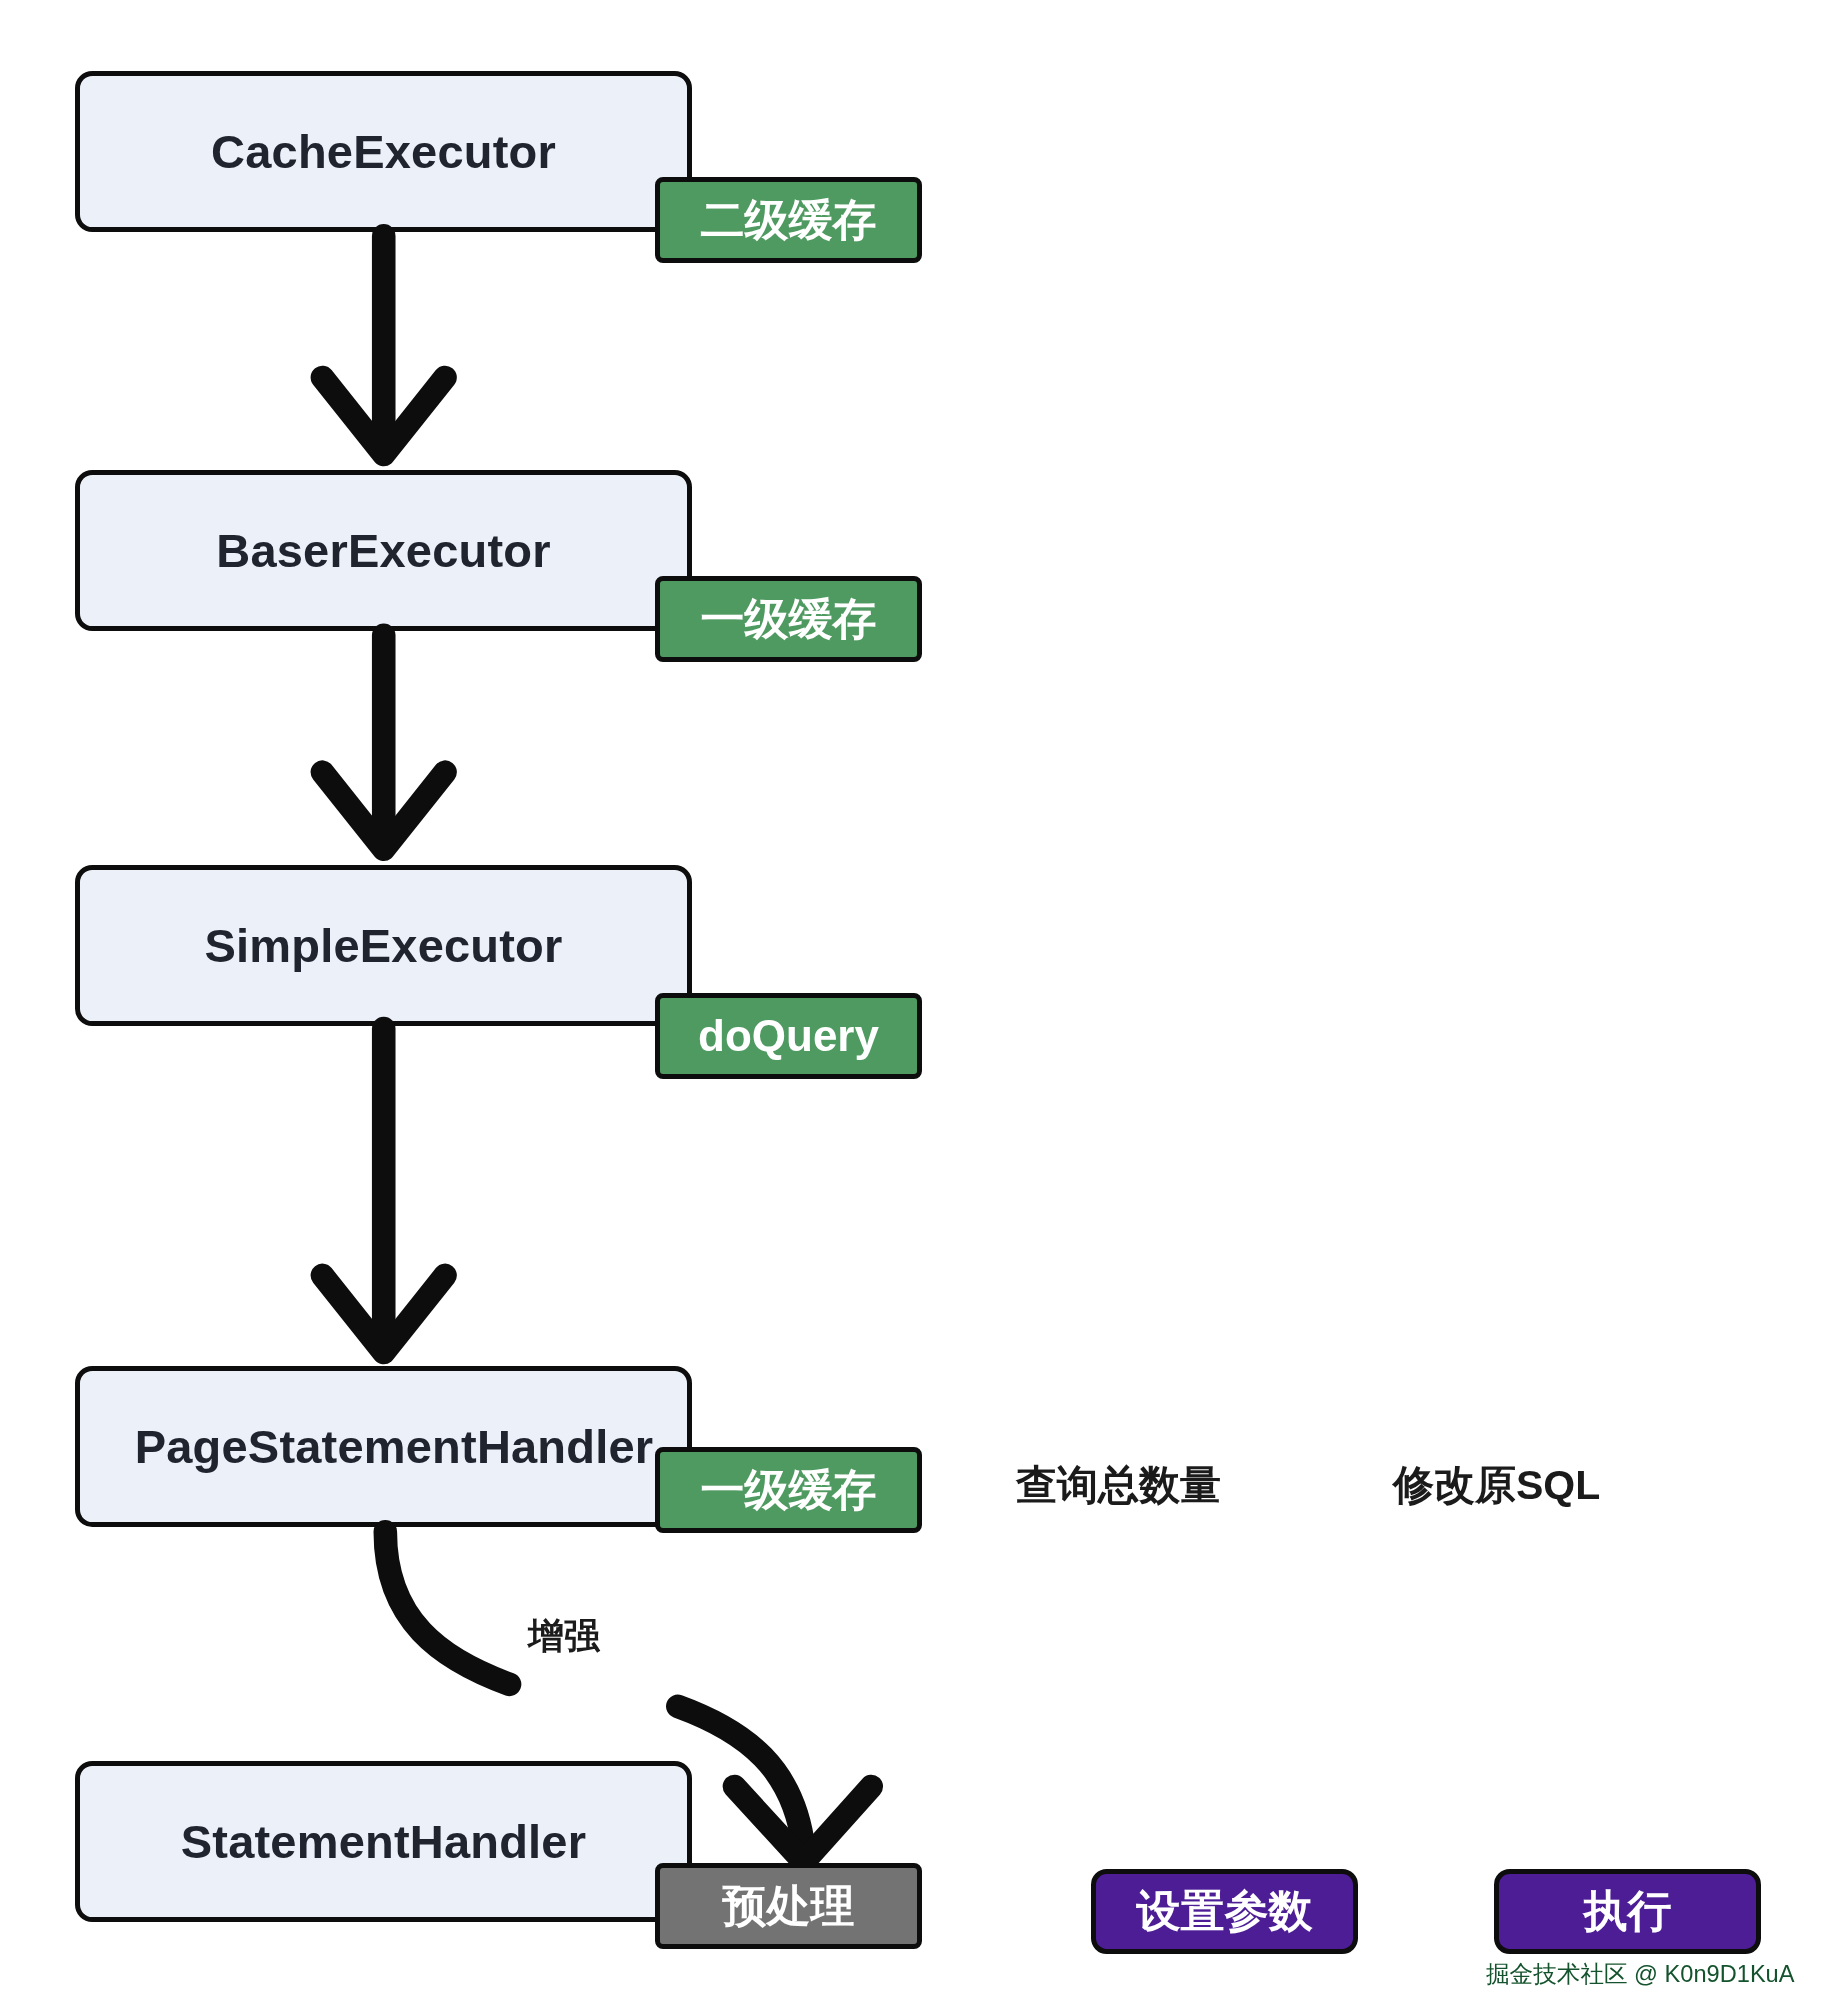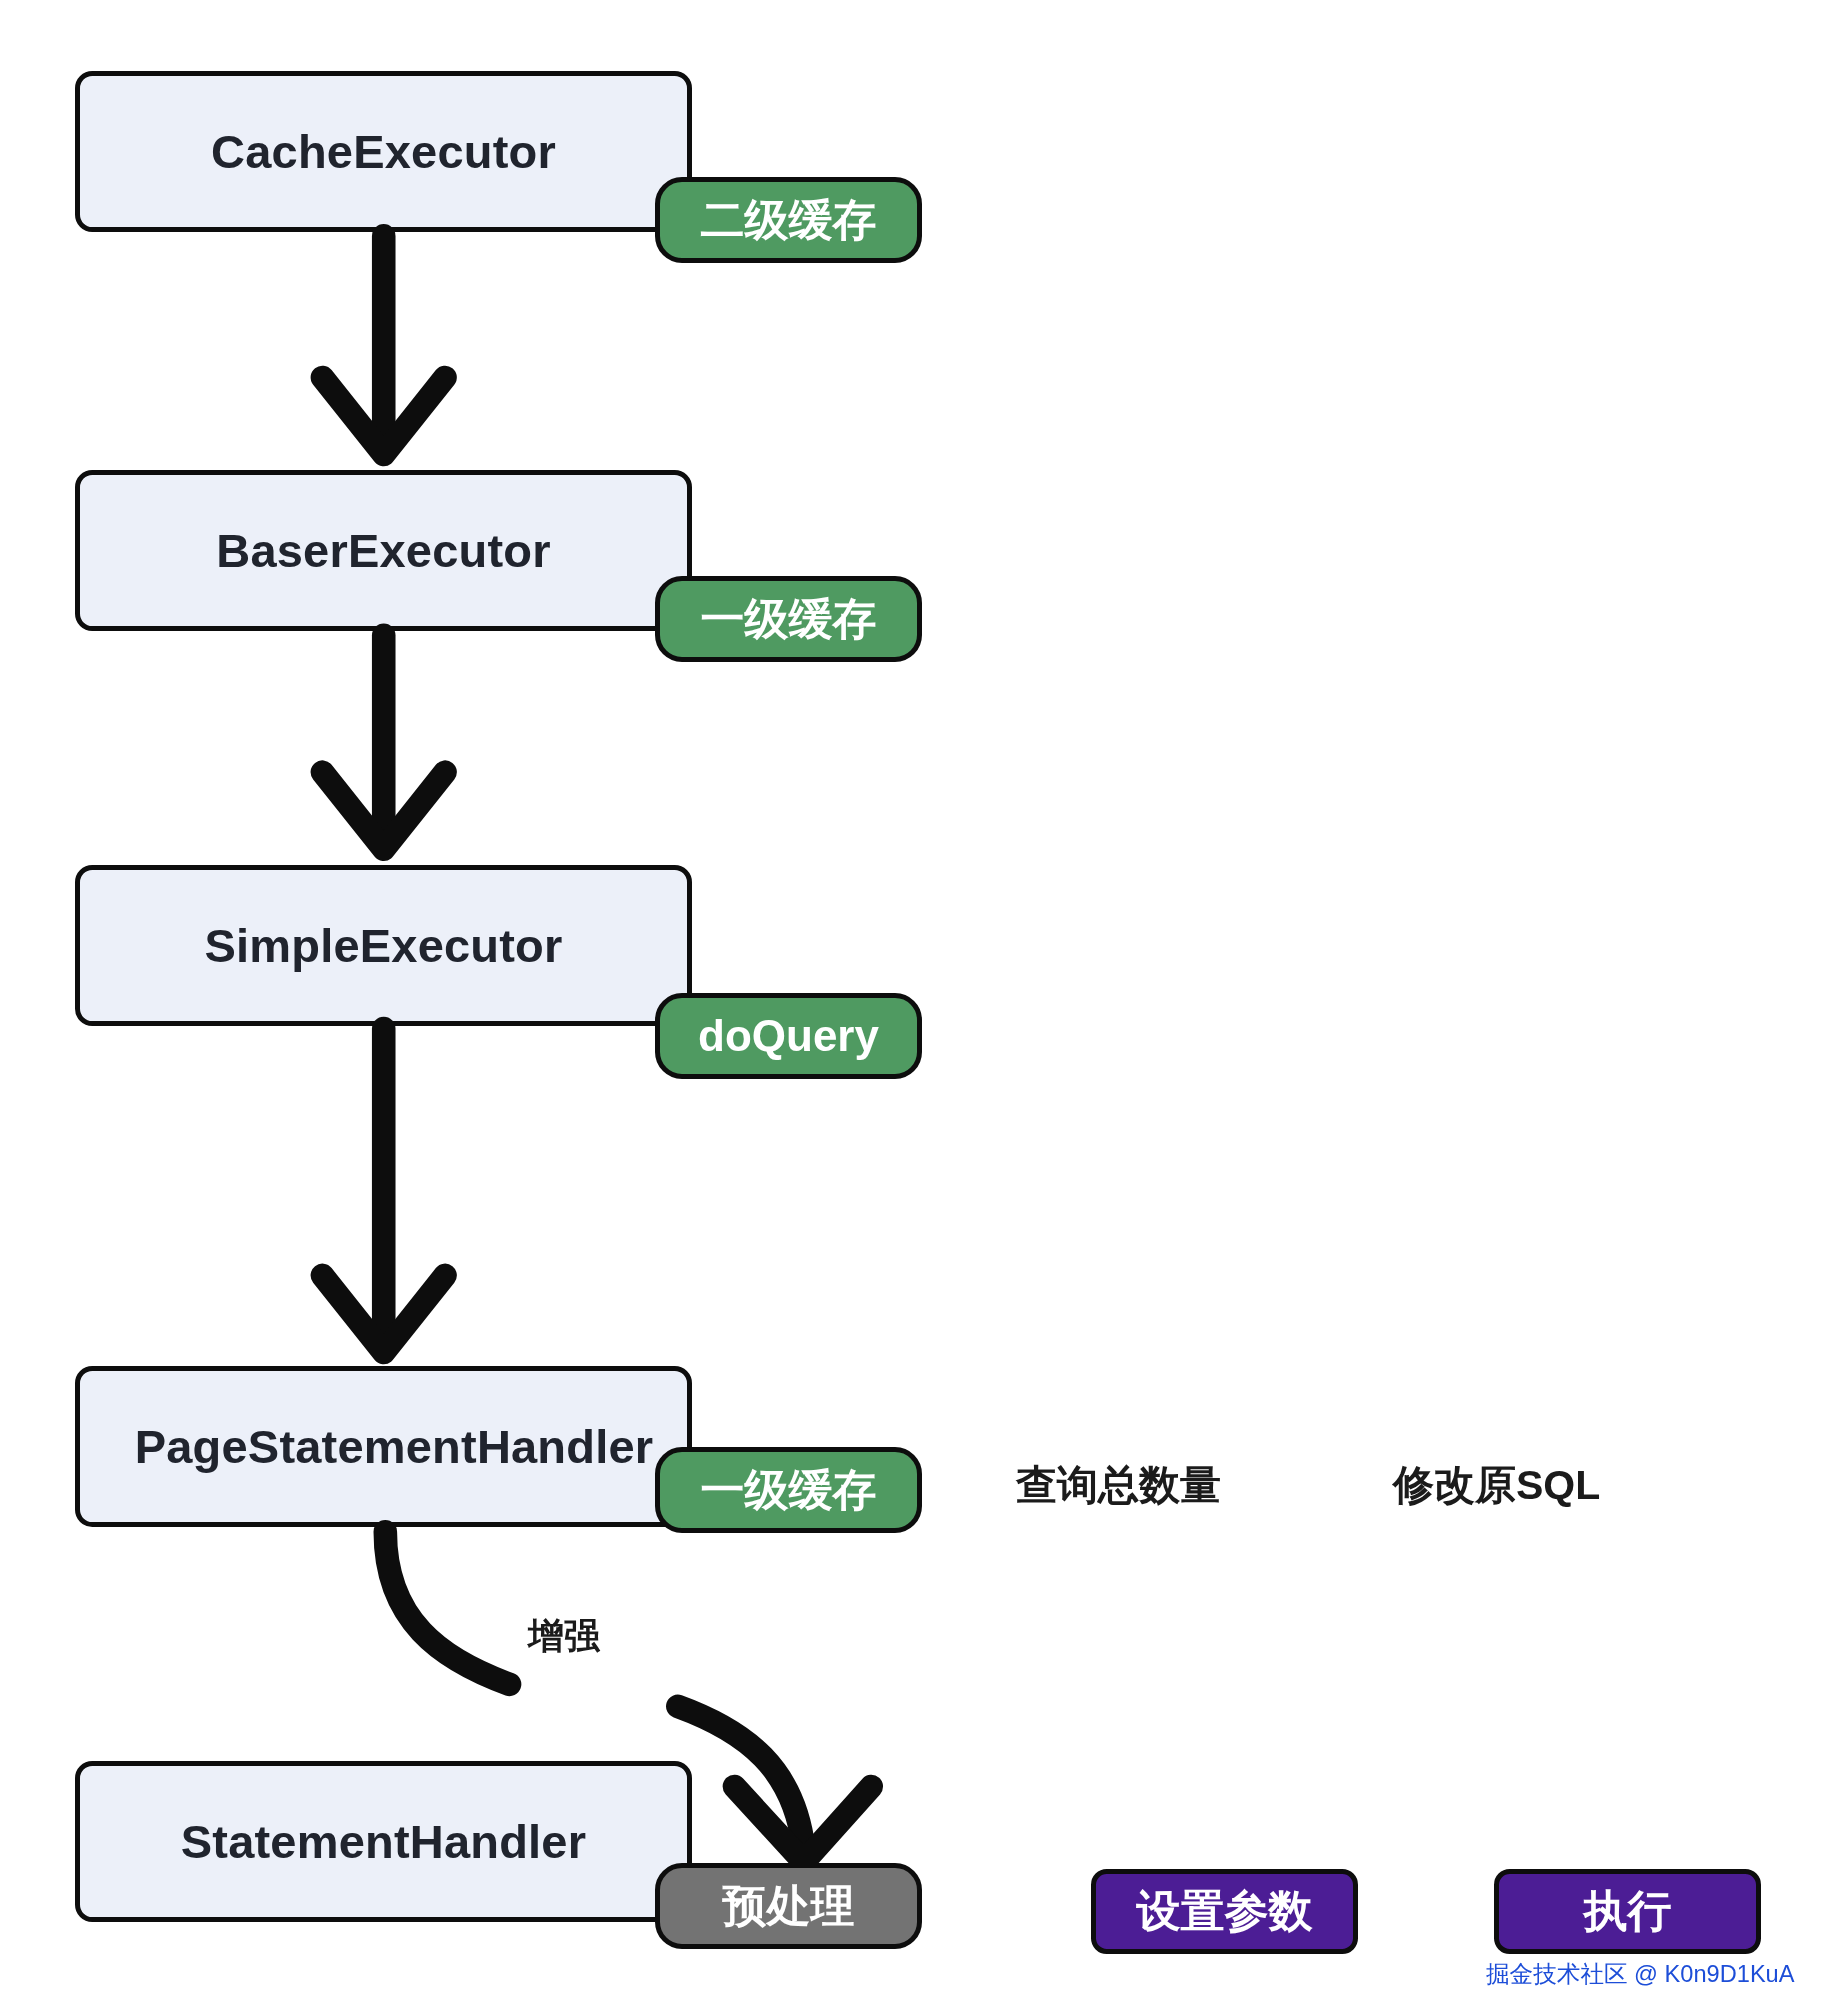--- a/index.html
+++ b/index.html
@@ -26,21 +26,21 @@
     font-weight:700;
     color:#20242e;
     letter-spacing:0.2px;
     white-space:nowrap;
   }
 
   
   .badge{
     position:absolute;
     border:5.5px solid #0d0d0d;
-    border-radius:27px;
+    border-radius:8px;
     display:flex;align-items:center;justify-content:center;
     box-sizing:border-box;
     z-index:6;
   }
   .badge .label{
     font-size:44px;
     font-weight:700;
     color:#ffffff;
     white-space:nowrap;
   }
@@ -84,21 +84,21 @@
     position:absolute;left:0;top:0;
     width:1840px;height:2013px;
     z-index:5;
     pointer-events:none;
   }
 
   
   .watermark{
     position:absolute;
     font-size:23.6px;
-    color:#1d4ed8;
+    color:#14532d;
     white-space:nowrap;
     z-index:8;
   }
 </style>
 </head>
 <body>
 
 <div id="stage">
 
   <svg id="arrows" viewBox="0 0 2340 2560" width="1840" height="2013">

